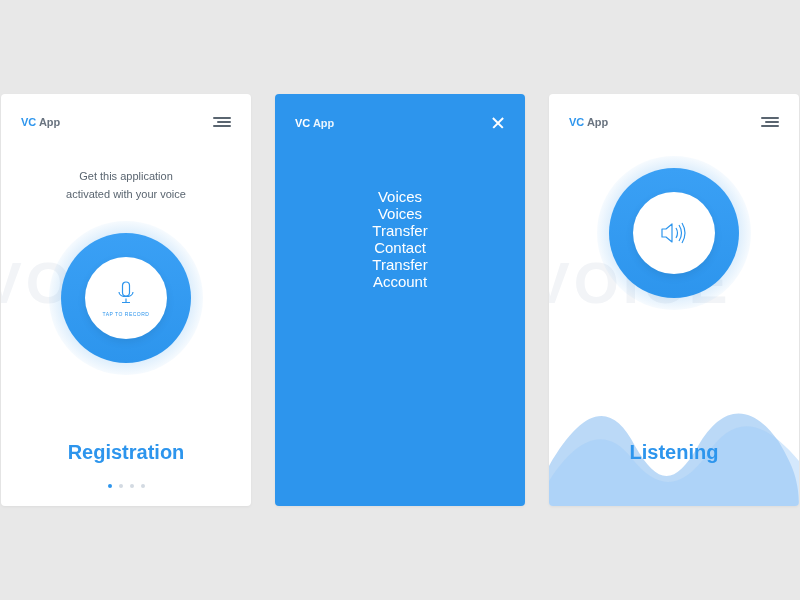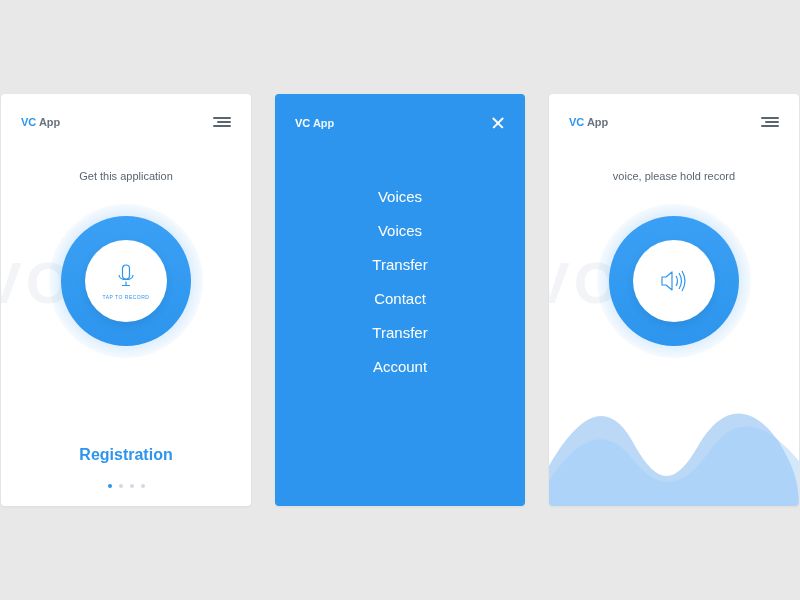--- a/index.html
+++ b/index.html
@@ -137,21 +137,21 @@
     .speaker-icon {
       width: 28px;
       height: 28px;
       display: flex;
       align-items: center;
       justify-content: center;
     }
     .title {
       text-align: center;
       color: #2d95ed;
-      font-size: 16px;
+      font-size: 20px;
       font-weight: 600;
       position: absolute;
       bottom: 42px;
       width: 100%;
       z-index: 3;
     }
     .dots {
       position: absolute;
       bottom: 18px;
       width: 100%;
@@ -164,21 +164,20 @@
       width: 4px;
       height: 4px;
       border-radius: 50%;
       background: #d3dae2;
     }
     .dot.active { background: #2d95ed; }
     .menu {
       display: flex;
       flex-direction: column;
       align-items: center;
-      gap: 17px;
       margin-top: 58px;
     }
     .menu-item {
       color: #ffffff;
       font-size: 15px;
       font-weight: 500;
       cursor: pointer;
     }
     .wave {
       position: absolute;
@@ -199,20 +198,21 @@
     </div>
     <div class="hamburger">
       <span></span>
         <span></span>
         <span></span>
     </div>
   </div>
   <div class="bg-text">VOICE</div>
   <div class="intro">
     <div>Get this application</div>
+    <div>activated with your voice</div>
   </div>
   <div class="circle-wrap">
     <div class="ring-outer"></div>
     <div class="ring-mid"></div>
     <div class="ring-inner">
       <div class="mic-icon">
         <svg width="18" height="26" viewBox="0 0 18 26">
           <rect x="5.5" y="1" width="7" height="14" rx="3.5" fill="none" stroke="#2d95ed" stroke-width="1.2"></rect>
           <path d="M2 11 C2 17 16 17 16 11" fill="none" stroke="#2d95ed" stroke-width="1.2"></path>
           <line x1="9" y1="17.5" x2="9" y2="21.5" stroke="#2d95ed" stroke-width="1.2"></line>
@@ -254,33 +254,33 @@
       <span class="logo-vc">VC</span><span class="logo-app"> App</span>
     </div>
     <div class="hamburger">
       <span></span>
         <span></span>
         <span></span>
     </div>
   </div>
   <div class="bg-text">VOICE</div>
   <div class="intro">
-    <div>voice, please hold record</div>
   </div>
   <div class="circle-wrap">
     <div class="ring-outer"></div>
     <div class="ring-mid"></div>
     <div class="ring-inner">
       <div class="speaker-icon">
         <svg width="26" height="22" viewBox="0 0 26 22">
           <path d="M1 7 L5 7 L11 2 L11 20 L5 15 L1 15 Z" fill="none" stroke="#2d95ed" stroke-width="1.2" stroke-linejoin="round"></path>
           <path d="M15 6 Q18 11 15 16" fill="none" stroke="#2d95ed" stroke-width="1.2"></path>
           <path d="M18 3 Q23 11 18 19" fill="none" stroke="#2d95ed" stroke-width="1.2"></path>
           <path d="M21 1 Q27 11 21 21" fill="none" stroke="#2d95ed" stroke-width="1.2"></path>
         </svg>
       </div>
     </div>
   </div>
   <svg class="wave" viewBox="0 0 218 120" preserveAspectRatio="none">
     <path d="M0,80 C30,20 55,15 75,60 C95,100 110,100 130,60 C150,20 175,15 200,55 C210,75 218,90 218,120 L0,120 Z" fill="rgba(120,180,240,0.5)"></path>
     <path d="M0,95 C25,50 50,40 72,72 C94,104 115,105 138,68 C160,30 185,30 218,75 L218,120 L0,120 Z" fill="rgba(160,205,248,0.45)"></path>
   </svg>
+  <div class="title">Listening</div>
 </div>
 
 </body></html>

